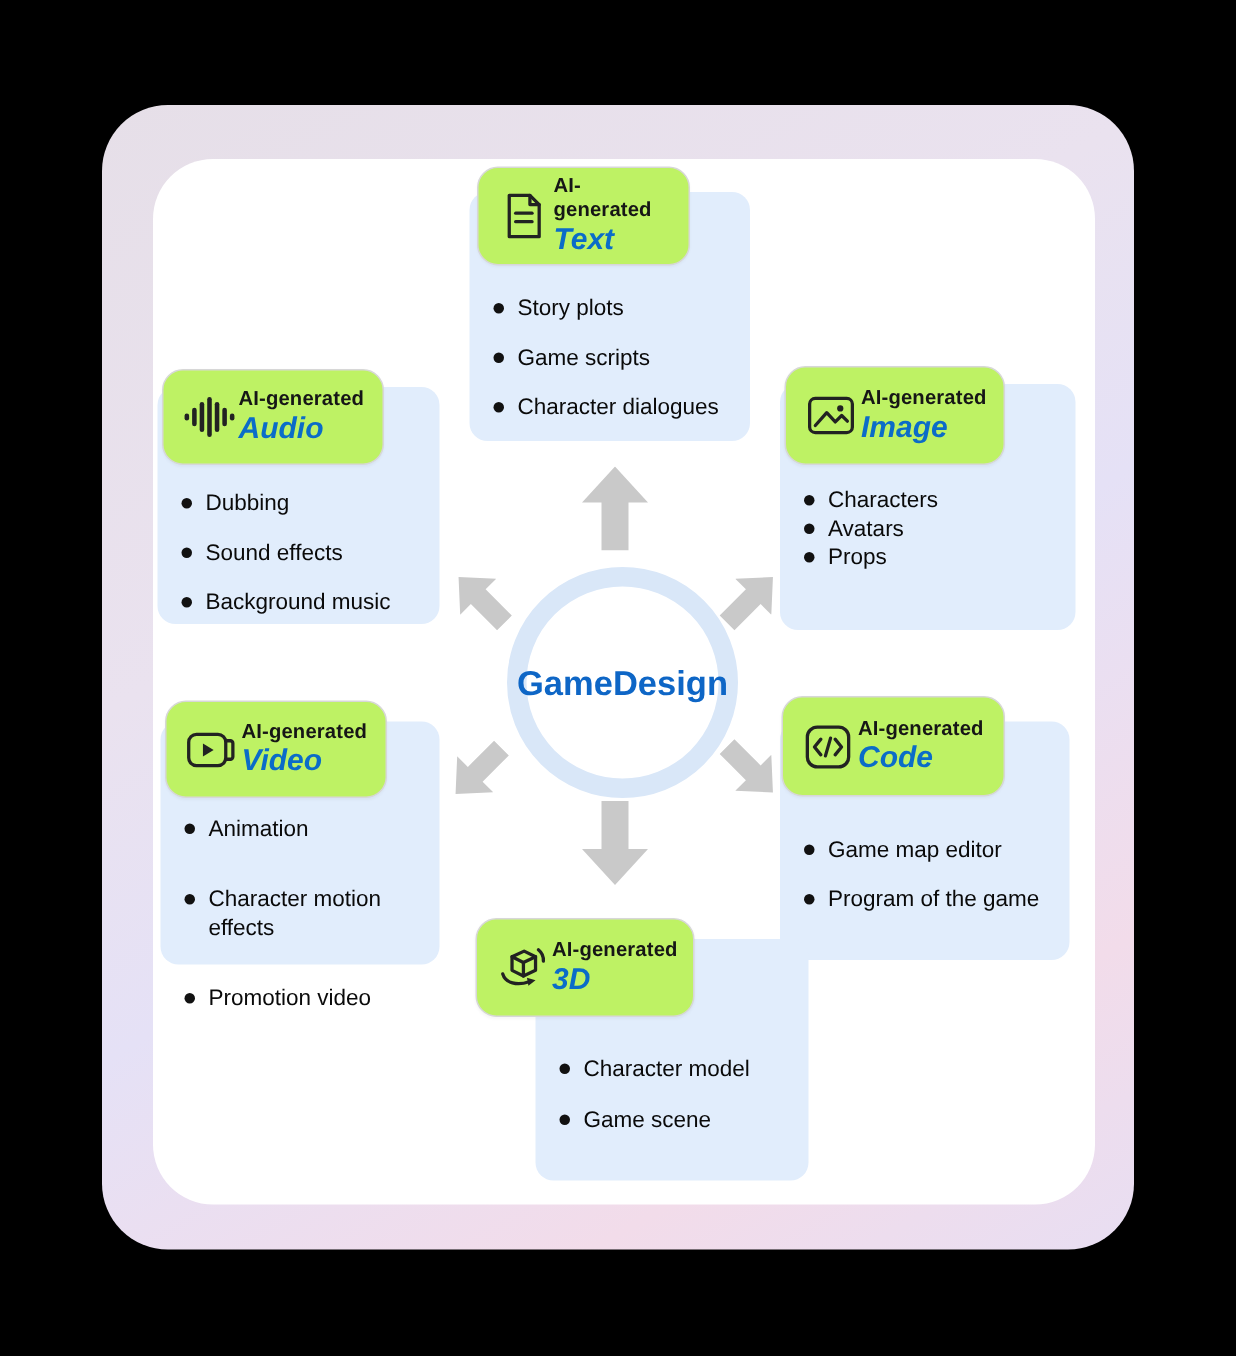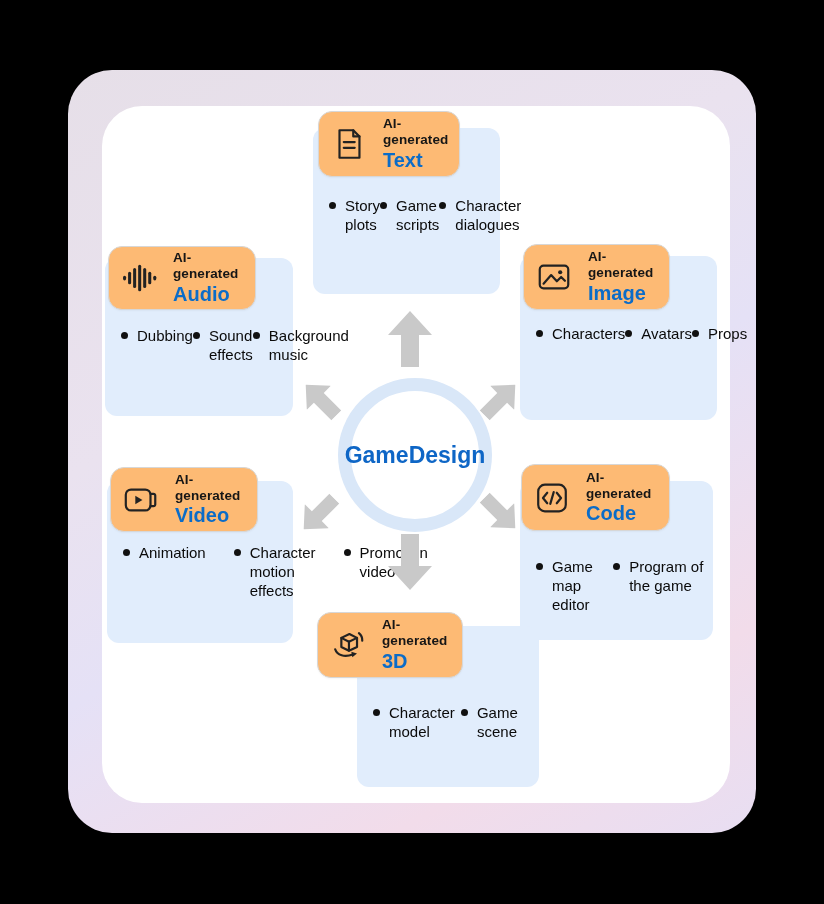--- a/index.html
+++ b/index.html
@@ -8,32 +8,32 @@
   .frame{
     position:absolute;left:68px;top:70px;width:688px;height:763px;border-radius:44px;
     background:linear-gradient(150deg,#e6dfe8 0%,#eae2ef 35%,#e5e1f6 55%,#f2dcea 82%,#e8def2 100%);
   }
   .canvas{
     position:absolute;left:34px;top:36px;width:628px;height:697px;border-radius:40px;
     background:#ffffff;
   }
   
   .card{
-    position:absolute;z-index:3;background:#fdba74;border:1.5px solid #d7d7d7;border-radius:14px;
-    display:flex;align-items:center;gap:14px;padding:16px 10px;box-sizing:border-box;
+    position:absolute;z-index:3;background:#bef264;border:1.5px solid #d7d7d7;border-radius:14px;
+    display:flex;align-items:center;gap:0;padding:16px 10px;box-sizing:border-box;
     box-shadow:0 1px 2px rgba(0,0,0,0.04);
   }
   .card .icon{flex:none;display:flex;align-items:center;justify-content:center;width:40px;}
   .card .labels{display:flex;flex-direction:column;line-height:1.15;}
   .lab-small{font-size:13.5px;font-weight:600;color:#161616;letter-spacing:0.1px;}
-  .lab-big{font-size:20px;font-weight:800;color:#0b6cc8;margin-top:1px;}
+  .lab-big{font-size:20px;font-weight:800;color:#0b6cc8;margin-top:1px;font-style:italic;}
   
   .panel{
     position:absolute;z-index:1;background:#e1edfc;border-radius:12px;box-sizing:border-box;
-    display:flex;flex-direction:row;padding-left:16px;padding-right:8px;
+    display:flex;flex-direction:column;padding-left:16px;padding-right:8px;
   }
   .li{display:flex;align-items:flex-start;gap:9px;font-size:15px;color:#0a0a0a;line-height:19px;}
   .dot{flex:none;width:7px;height:7px;border-radius:50%;background:#111;margin-top:6px;}
   
   .g-text  .card{left:216px;top:5px;width:142px;height:66px;}
   .g-text  .panel{left:211px;top:22px;width:187px;height:166px;padding-top:68px;row-gap:14px;}
   .g-audio .card{left:6px;top:140px;width:148px;height:64px;}
   .g-audio .panel{left:3px;top:152px;width:188px;height:158px;padding-top:68px;row-gap:14px;}
   .g-image .card{left:421px;top:138px;width:147px;height:66px;}
   .g-image .panel{left:418px;top:150px;width:197px;height:164px;padding-top:68px;}

